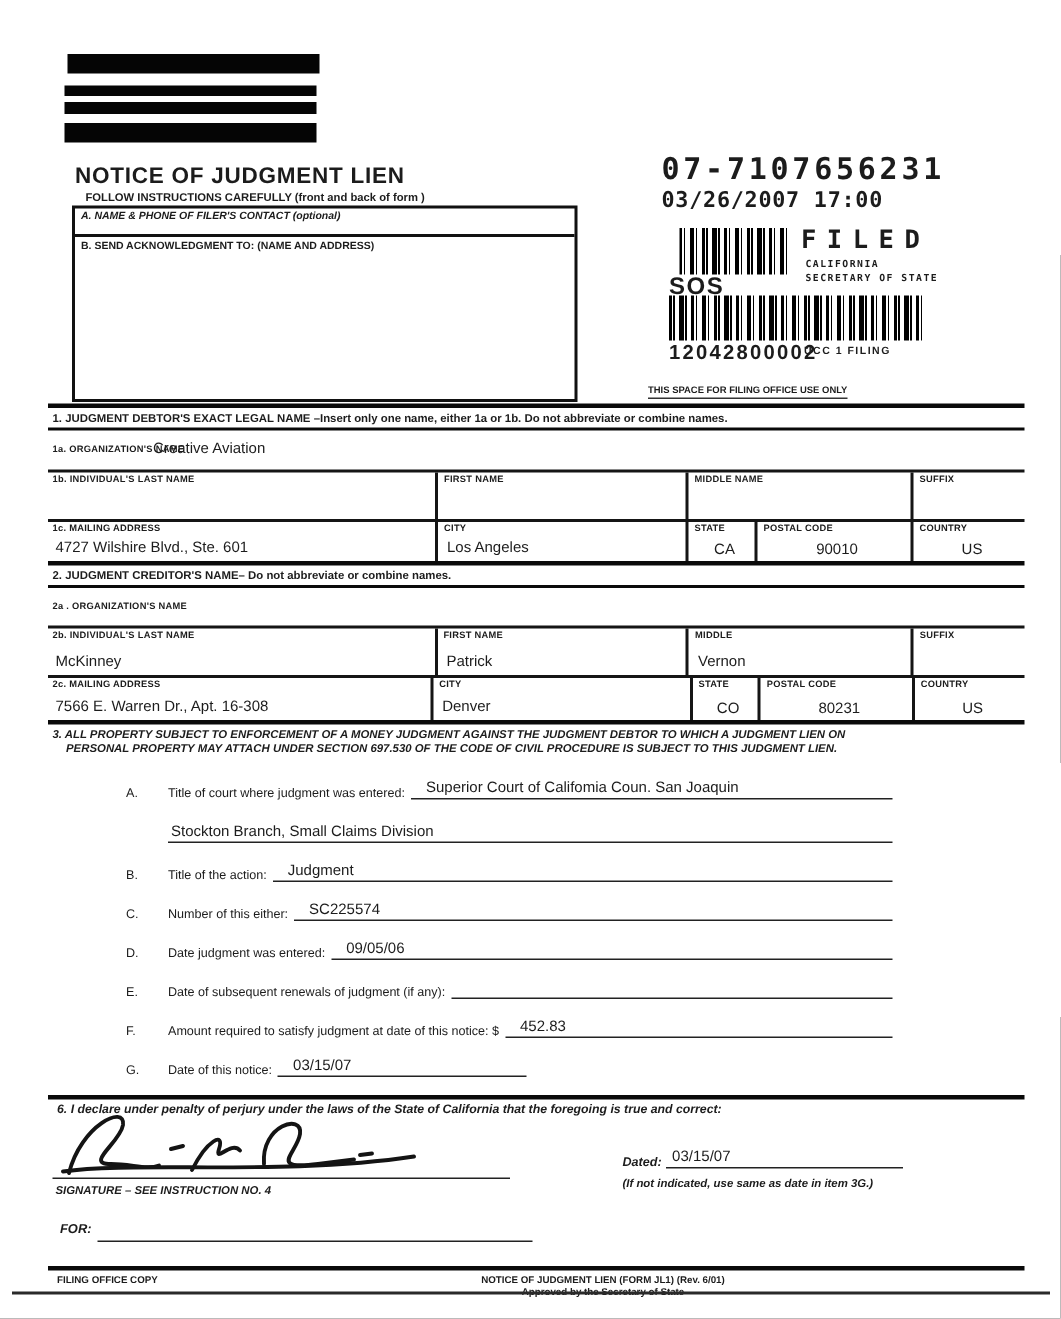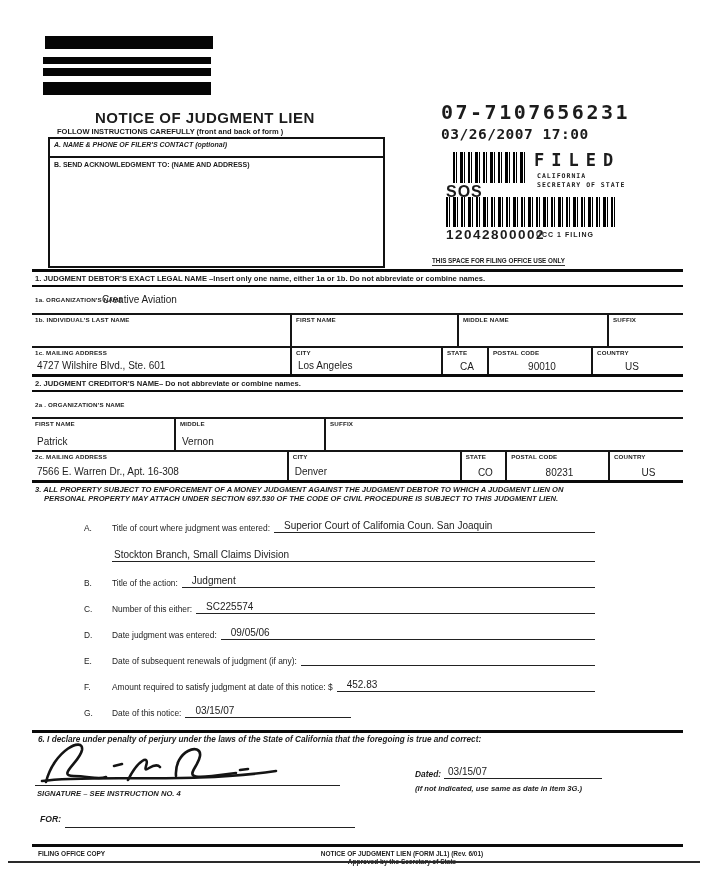--- a/index.html
+++ b/index.html
@@ -6,21 +6,21 @@
   html,body { background:#888; }
   .page {
     position:relative; width:707px; height:879px; background:#fff;
     font-family:"Liberation Sans", sans-serif; color:#1c1c1c; overflow:hidden;
     margin:0 auto;
   }
   .abs { position:absolute; }
   
   .bar { position:absolute; background:#050505; }
   
-  .doc-title { font-size:15px; font-weight:bold; letter-spacing:.5px;margin-left:45px; }
+  .doc-title { font-size:15px; font-weight:bold; letter-spacing:.5px; }
   .doc-sub   { font-size:7.5px; font-weight:bold; }
   
   .contact-box { border:2px solid #111; width:337px; height:131px; }
   .contact-a { font-size:7px; font-style:italic; font-weight:bold; padding:2px 4px; height:19px; border-bottom:2px solid #111; }
   .contact-b { font-size:7px; font-weight:bold; padding:3px 4px; }
   
   .stamp-number { font-family:"DejaVu Sans Mono", monospace; font-weight:bold; font-size:20px; letter-spacing:2.5px;text-align:right; }
   .stamp-date   { font-family:"DejaVu Sans Mono", monospace; font-weight:bold; font-size:14.5px; letter-spacing:.5px; }
   .barcode {
     background:repeating-linear-gradient(90deg,
@@ -125,21 +125,21 @@
         </div>
       <div class="fcell" style="width:76px">
           <span class="lbl">SUFFIX</span>
         </div>
     </div>
     <div class="frow" style="height:28px">
       <div class="fcell" style="width:258px">
         <span class="lbl">1c. MAILING ADDRESS</span>
         <span class="val">4727 Wilshire Blvd., Ste. 601</span>
       </div>
-      <div class="fcell" style="width:151px">
+      <div class="fcell" style="width:167px">
         <span class="lbl">CITY</span>
         <span class="val">Los Angeles</span>
       </div>
       <div class="fcell" style="width:46px">
         <span class="lbl">STATE</span>
         <span class="val ctr">CA</span>
       </div>
       <div class="fcell" style="width:104px">
         <span class="lbl">POSTAL CODE</span>
         <span class="val ctr">90010</span>
@@ -148,21 +148,25 @@
         <span class="lbl">COUNTRY</span>
         <span class="val ctr">US</span>
       </div>
     </div>
 
     <div class="sec-header">2. JUDGMENT CREDITOR'S  NAME– Do not abbreviate or combine names.</div>
     <div class="row1a" style="height:25px">
       <span class="lbl">2a . ORGANIZATION'S NAME</span>
     </div>
     <div class="frow" style="height:33px">
-      <div class="fcell" style="width:142px">
+      <div class="fcell" style="width:258px">
+        <span class="lbl">2b. INDIVIDUAL'S LAST NAME</span>
+        <span class="val">McKinney</span>
+      </div>
+      <div class="fcell" style="width:168px">
         <span class="lbl">FIRST NAME</span>
         <span class="val">Patrick</span>
       </div>
       <div class="fcell" style="width:150px">
         <span class="lbl">MIDDLE</span>
         <span class="val">Vernon</span>
       </div>
       <div class="fcell" style="width:76px">
         <span class="lbl">SUFFIX</span>
       </div>

